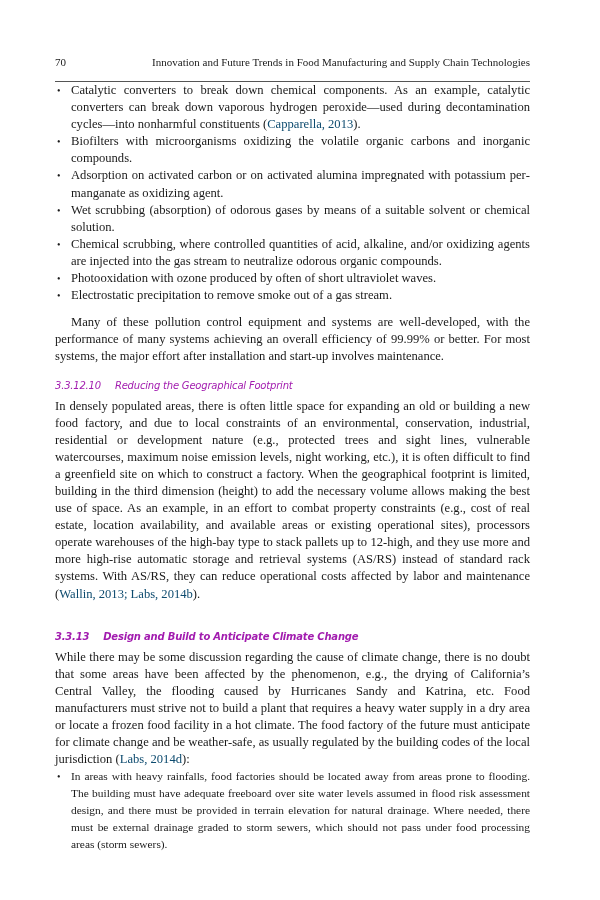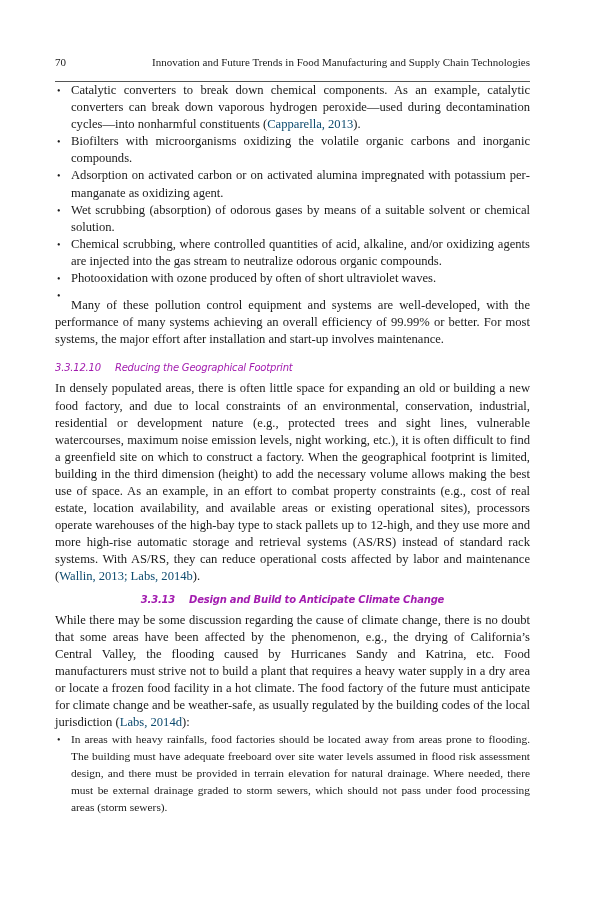--- a/index.html
+++ b/index.html
@@ -13,40 +13,40 @@
   ul.bullets li .bullet { position: absolute; left: 2px; top: 0; font-size: 10px; }
   .cite { color: #0c4a6e; }
   p { margin: 0; }
   .indent { text-indent: 16px; }
   h2 { font-family: "DejaVu Sans", "Liberation Sans", sans-serif; font-style: italic; font-weight: normal; font-size: 10px; margin: 0; color: #a21caf; letter-spacing: -0.2px; }
   h2.bold { font-weight: bold; }
   h2 .num { display: inline-block; margin-right: 14px; }
   .list1 { margin-top: 16px; }
   .para1 { margin-top: 10px; }
   .h-a { margin-top: 14px; margin-bottom: 7px; }
-  .h-b { margin-top: 8px; margin-bottom: 7px; text-align: center; }
+  .h-b { margin-top: 28px; margin-bottom: 7px; }
   .list2 { margin-top: 10px; font-size: 11.4px; line-height: 17px; }
 </style>
 </head>
 <body>
 
 <div class="page">
   <div class="running-head">
     <span>70</span>
     <span>Innovation and Future Trends in Food Manufacturing and Supply Chain Technologies</span>
   </div>
 
   <ul class="bullets body-text list1">
     <li><span class="bullet">•</span><span>Catalytic converters to break down chemical components. As an example, catalytic convert­ers can break down vaporous hydrogen peroxide—used during decontamination cycles—into nonharmful constituents (</span><span class="cite">Capparella, 2013</span><span>).</span></li>
     <li><span class="bullet">•</span><span>Biofilters with microorganisms oxidizing the volatile organic carbons and inorganic compounds.</span></li>
     <li><span class="bullet">•</span><span>Adsorption on activated carbon or on activated alumina impregnated with potassium per­manganate as oxidizing agent.</span></li>
     <li><span class="bullet">•</span><span>Wet scrubbing (absorption) of odorous gases by means of a suitable solvent or chemical solution.</span></li>
     <li><span class="bullet">•</span><span>Chemical scrubbing, where controlled quantities of acid, alkaline, and/or oxidizing agents are injected into the gas stream to neutralize odorous organic compounds.</span></li>
     <li><span class="bullet">•</span><span>Photooxidation with ozone produced by often of short ultraviolet waves.</span></li>
-    <li><span class="bullet">•</span></li>
+    <li><span class="bullet">•</span><span>Electrostatic precipitation to remove smoke out of a gas stream.</span></li>
   </ul>
 
   <p class="body-text indent para1">Many of these pollution control equipment and systems are well-developed, with the performance of many systems achieving an overall efficiency of 99.99% or better. For most systems, the major effort after installation and start-up involves maintenance.</p>
 
   <h2 class="h-a"><span class="num">3.3.12.10</span><span>Reducing the Geographical Footprint</span></h2>
   <p class="body-text"><span>In densely populated areas, there is often little space for expanding an old or building a new food factory, and due to local constraints of an environmental, conservation, indus­trial, residential or development nature (e.g., protected trees and sight lines, vulnerable watercourses, maximum noise emission levels, night working, etc.), it is often difficult to find a greenfield site on which to construct a factory. When the geographical foot­print is limited, building in the third dimension (height) to add the necessary volume allows making the best use of space. As an example, in an effort to combat property constraints (e.g., cost of real estate, location availability, and available areas or existing operational sites), processors operate warehouses of the high-bay type to stack pallets up to 12-high, and they use more and more high-rise automatic storage and retrieval systems (AS/RS) instead of standard rack systems. With AS/RS, they can reduce oper­ational costs affected by labor and maintenance (</span><span class="cite">Wallin, 2013; Labs, 2014b</span><span>).</span></p>
 
   <h2 class="bold h-b"><span class="num">3.3.13</span><span>Design and Build to Anticipate Climate Change</span></h2>
   <p class="body-text"><span>While there may be some discussion regarding the cause of climate change, there is no doubt that some areas have been affected by the phenomenon, e.g., the drying of California’s Central Valley, the flooding caused by Hurricanes Sandy and Katrina, etc. Food manufacturers must strive not to build a plant that requires a heavy water supply in a dry area or locate a frozen food facility in a hot climate. The food factory of the future must anticipate for climate change and be weather-safe, as usually regulated by the building codes of the local jurisdiction (</span><span class="cite">Labs, 2014d</span><span>):</span></p>
 

